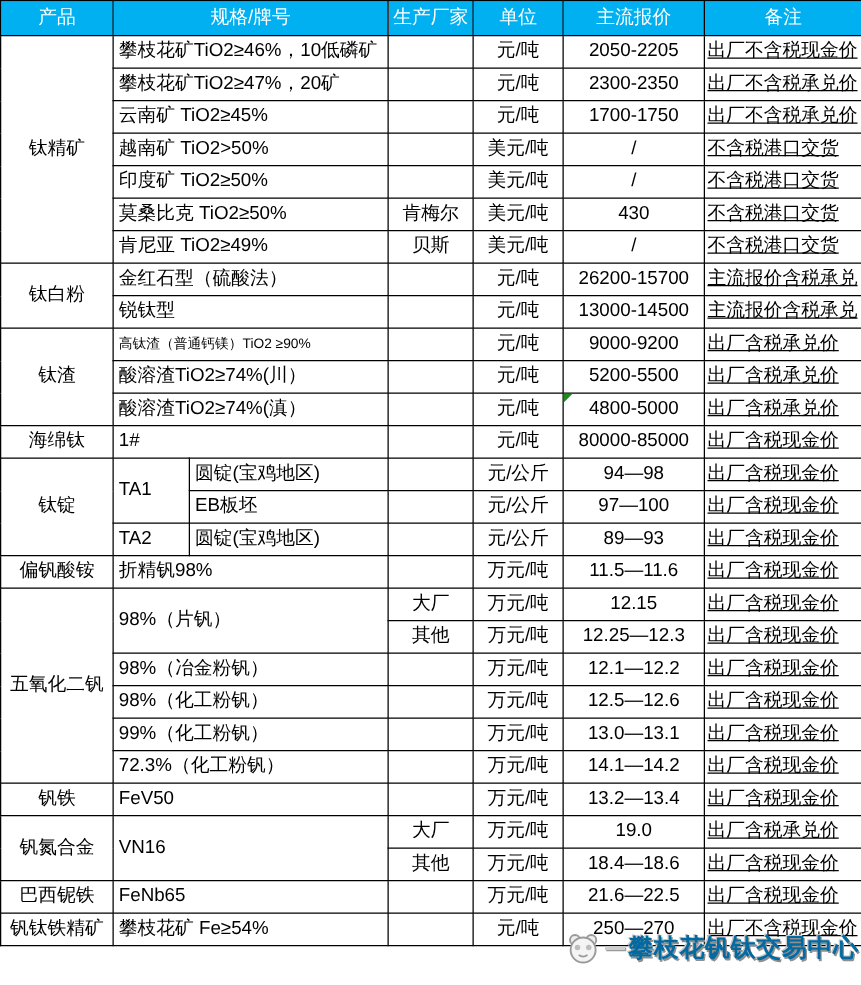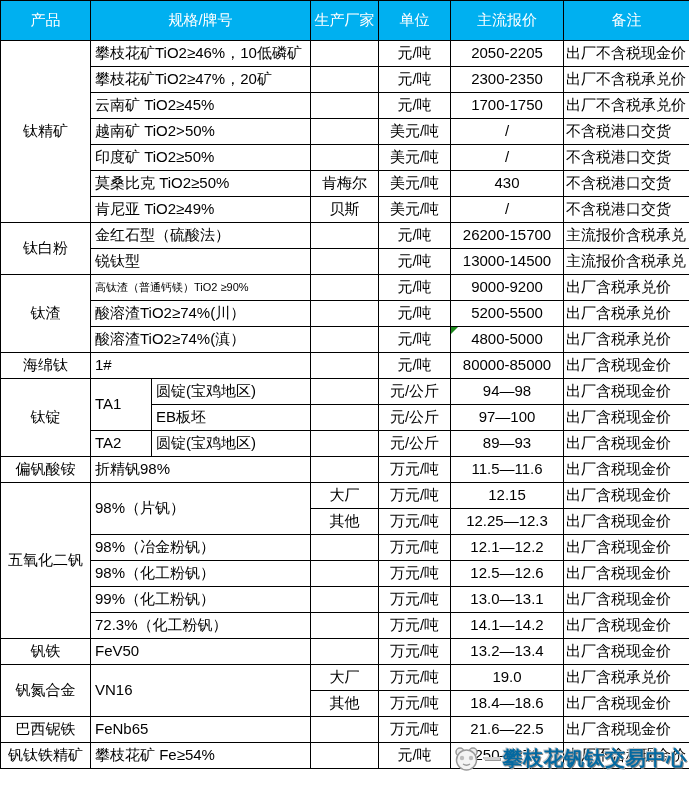--- a/index.html
+++ b/index.html
@@ -13,32 +13,32 @@
     width:689px;height:788px;background:#ffffff;position:relative;
     font-family:"Liberation Sans",sans-serif;color:#000;
     overflow:hidden;
   }
   table{border-collapse:collapse;table-layout:fixed;width:689px;}
   th,td{
     border:1px solid var(--border);
     overflow:hidden;white-space:nowrap;
     padding:0;line-height:1.1;
   }
-  thead tr{height:40px;}
+  thead tr{height:28px;}
   tbody tr{height:26px;}
   th{
     background:var(--header-bg);color:var(--header-text);
     font-size:15px;font-weight:normal;text-align:center;
   }
   td{font-size:15px;}
   .c-product{text-align:center;}
   .c-spec{text-align:left;padding-left:4px;}
   .c-spec.small{font-size:11px;}
   .c-center{text-align:center;}
-  .c-note{text-align:left;padding-left:2px;}
+  .c-note{text-align:left;padding-left:2px;text-decoration:underline;}
   td.marker{position:relative;}
   td.marker::before{
     content:"";position:absolute;top:0;left:0;width:0;height:0;
     border-top:7px solid var(--marker-green);
     border-right:7px solid transparent;
   }
   .watermark{
     position:absolute;right:2px;top:740px;height:36px;
     display:flex;align-items:center;gap:3px;pointer-events:none;
   }

